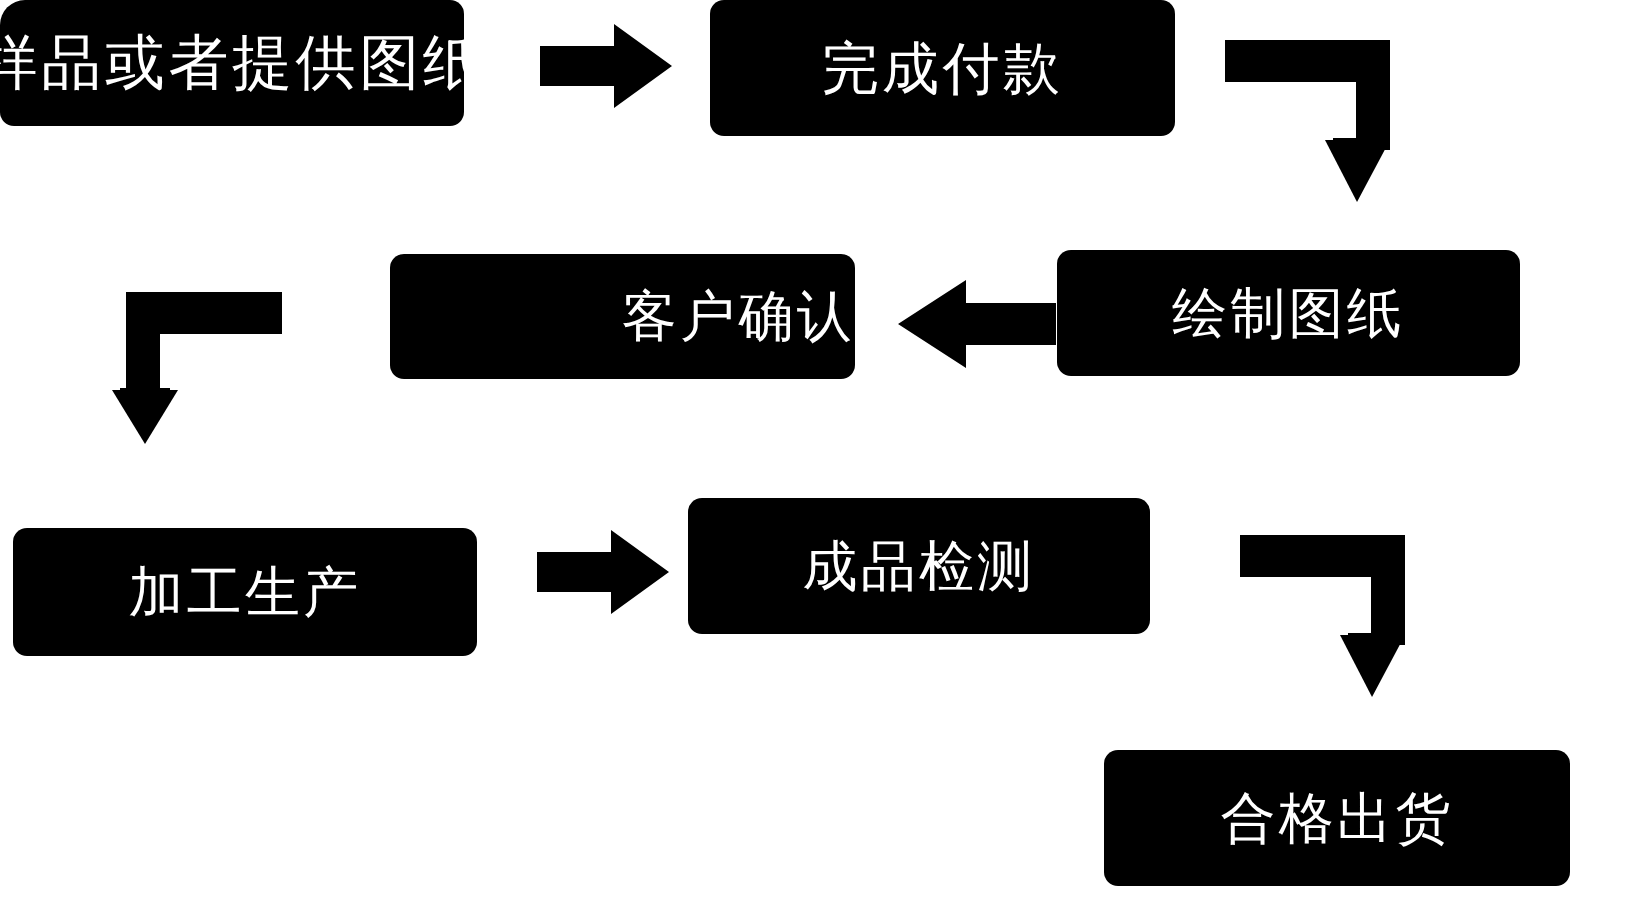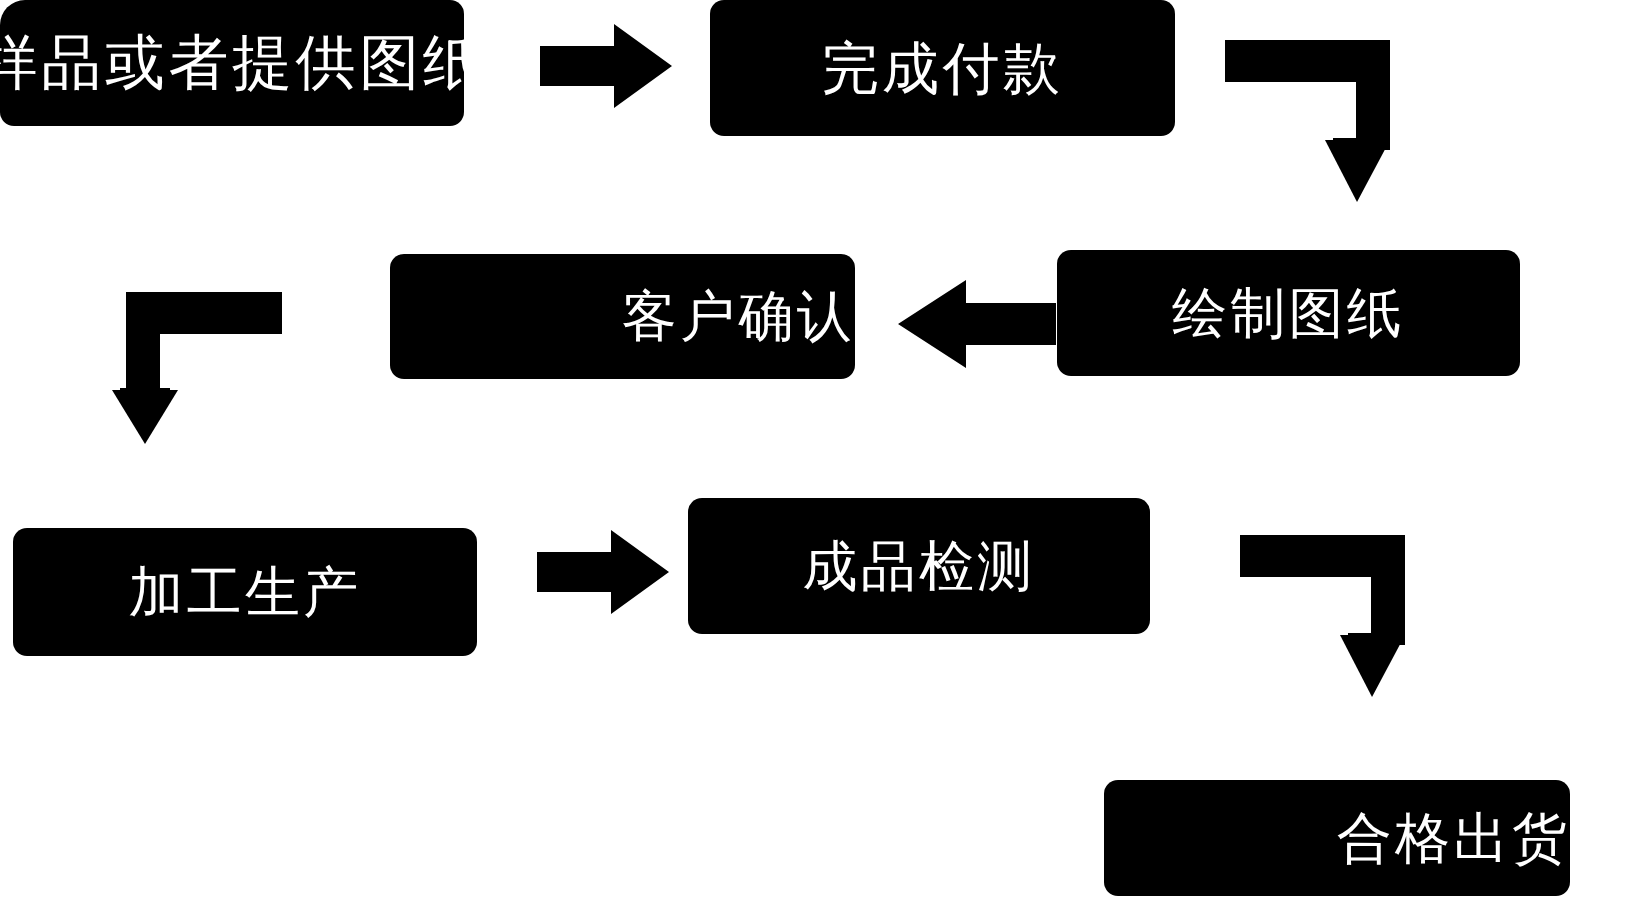--- a/index.html
+++ b/index.html
@@ -93,16 +93,16 @@
     </div>
     <div class="node" style="left: 390px; top: 254px; width: 465px; height: 125px; background: rgb(0, 0, 0); color: rgb(255, 255, 255); font-size: 55px; justify-content: flex-end;">
       <span class="node-label">客户确认</span>
     </div>
     <div class="node" style="left: 13px; top: 505px; width: 464px; height: 128px; background: rgb(0, 0, 0); color: rgb(255, 255, 255); font-size: 55px; margin-top: 23px;">
       <span class="node-label">加工生产</span>
     </div>
     <div class="node" style="left: 688px; top: 498px; width: 462px; height: 136px; background: rgb(0, 0, 0); color: rgb(255, 255, 255); font-size: 55px;">
       <span class="node-label">成品检测</span>
     </div>
-    <div class="node" style="left: 1104px; top: 780px; width: 466px; height: 116px; background: rgb(0, 0, 0); color: rgb(255, 255, 255); font-size: 55px; justify-content: flex-end;">
+    <div class="node" style="left: 1104px; top: 750px; width: 466px; height: 136px; background: rgb(0, 0, 0); color: rgb(255, 255, 255); font-size: 55px;">
       <span class="node-label">合格出货</span>
     </div>
   </div>
 
 </body></html>

